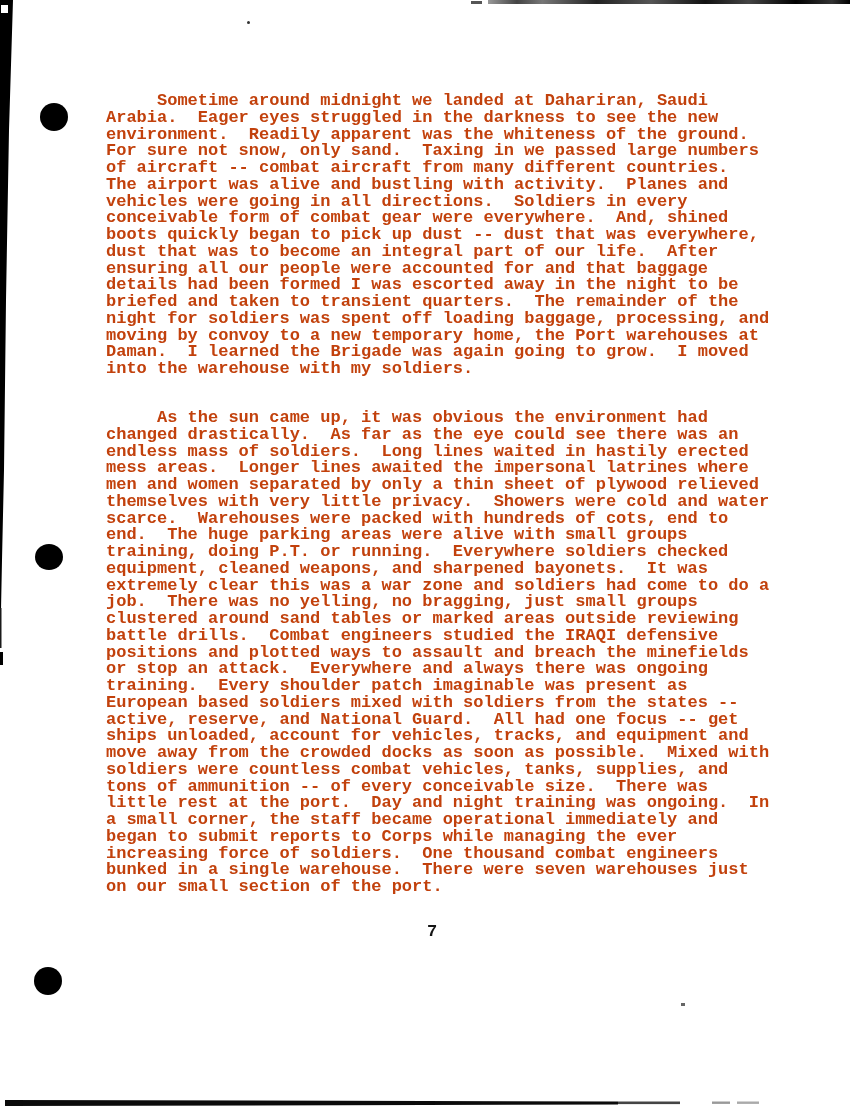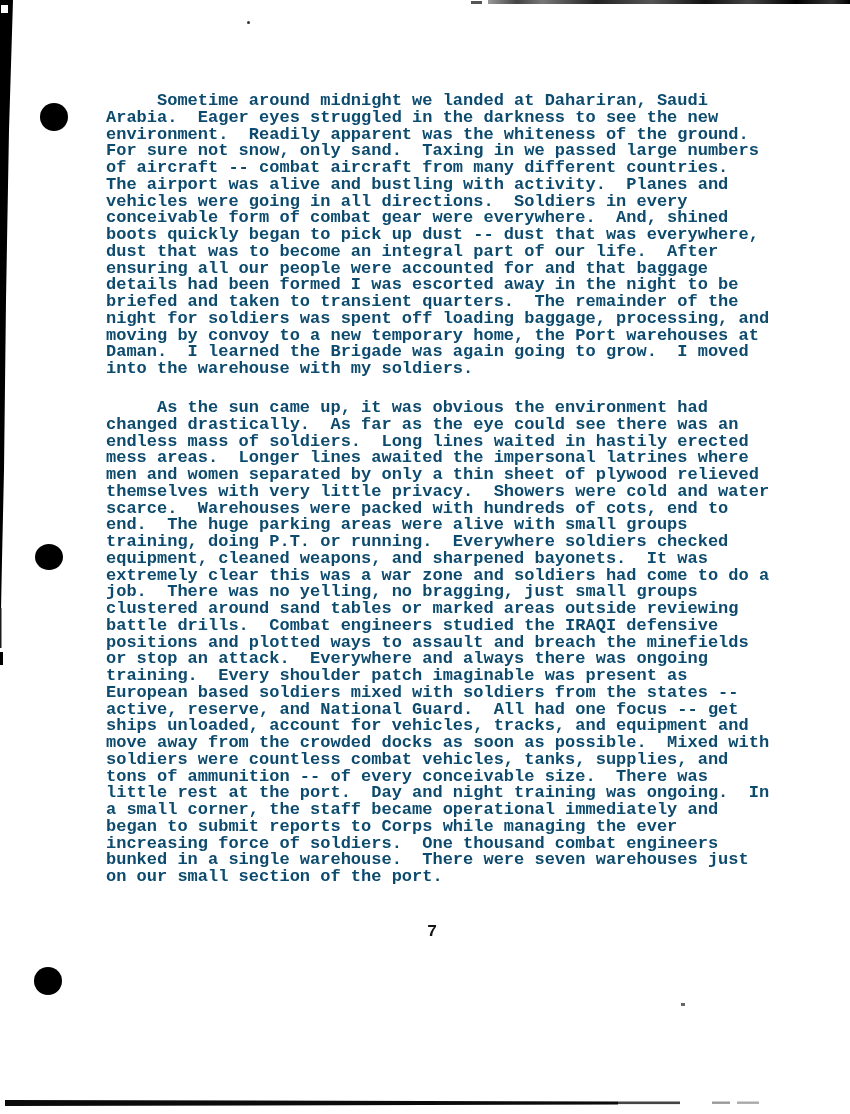--- a/index.html
+++ b/index.html
@@ -14,26 +14,26 @@
 
   .body-text {
     position: absolute;
     left: 106px;
     margin: 0;
     font-family: "Liberation Mono", "DejaVu Sans Mono", monospace;
     font-weight: bold;
     font-size: 17px;
     line-height: 16.75px;
     letter-spacing: 0;
-    color: #0c4a6e;
+    color: #c2410c;
     white-space: pre;
     -webkit-font-smoothing: none;
   }
   .para-1 { top: 93px; }
-  .para-2 { top: 400px; }
+  .para-2 { top: 410px; }
 
   .page-number {
     position: absolute;
     left: 427px; top: 923px;
     font-family: "Liberation Mono", "DejaVu Sans Mono", monospace;
     font-weight: bold;
     font-size: 17px; line-height: 17px;
     color: #151515;
   }
 

